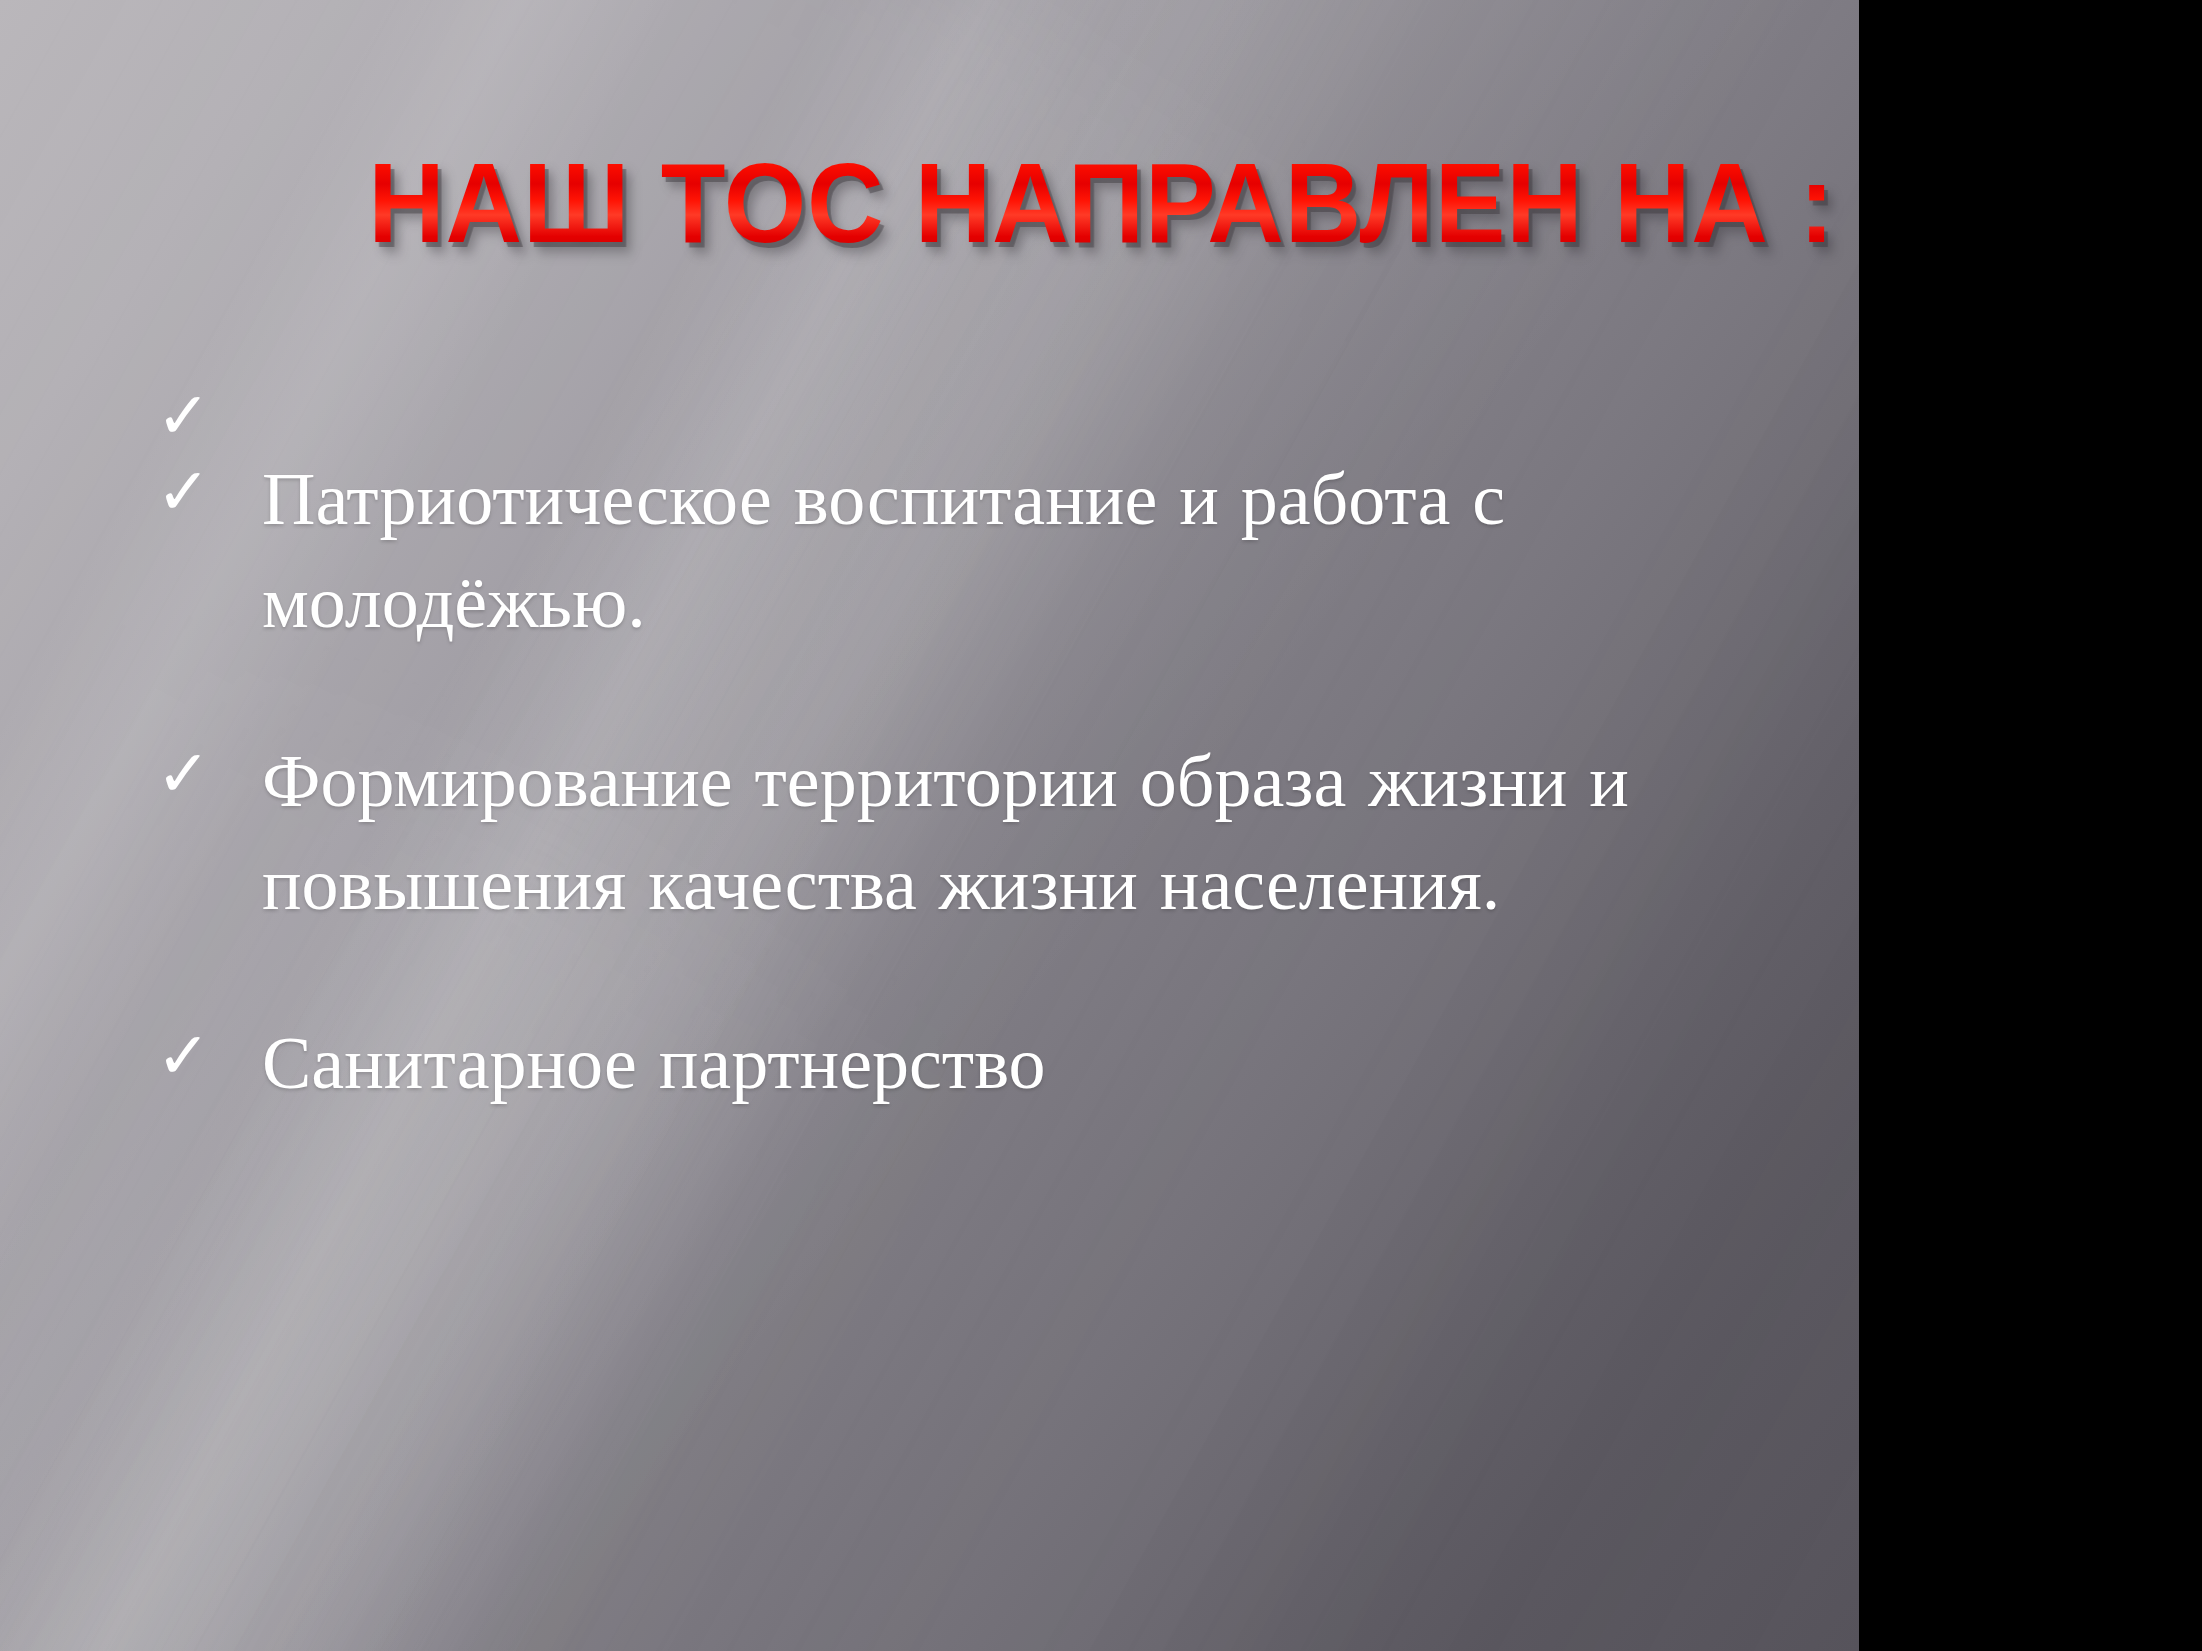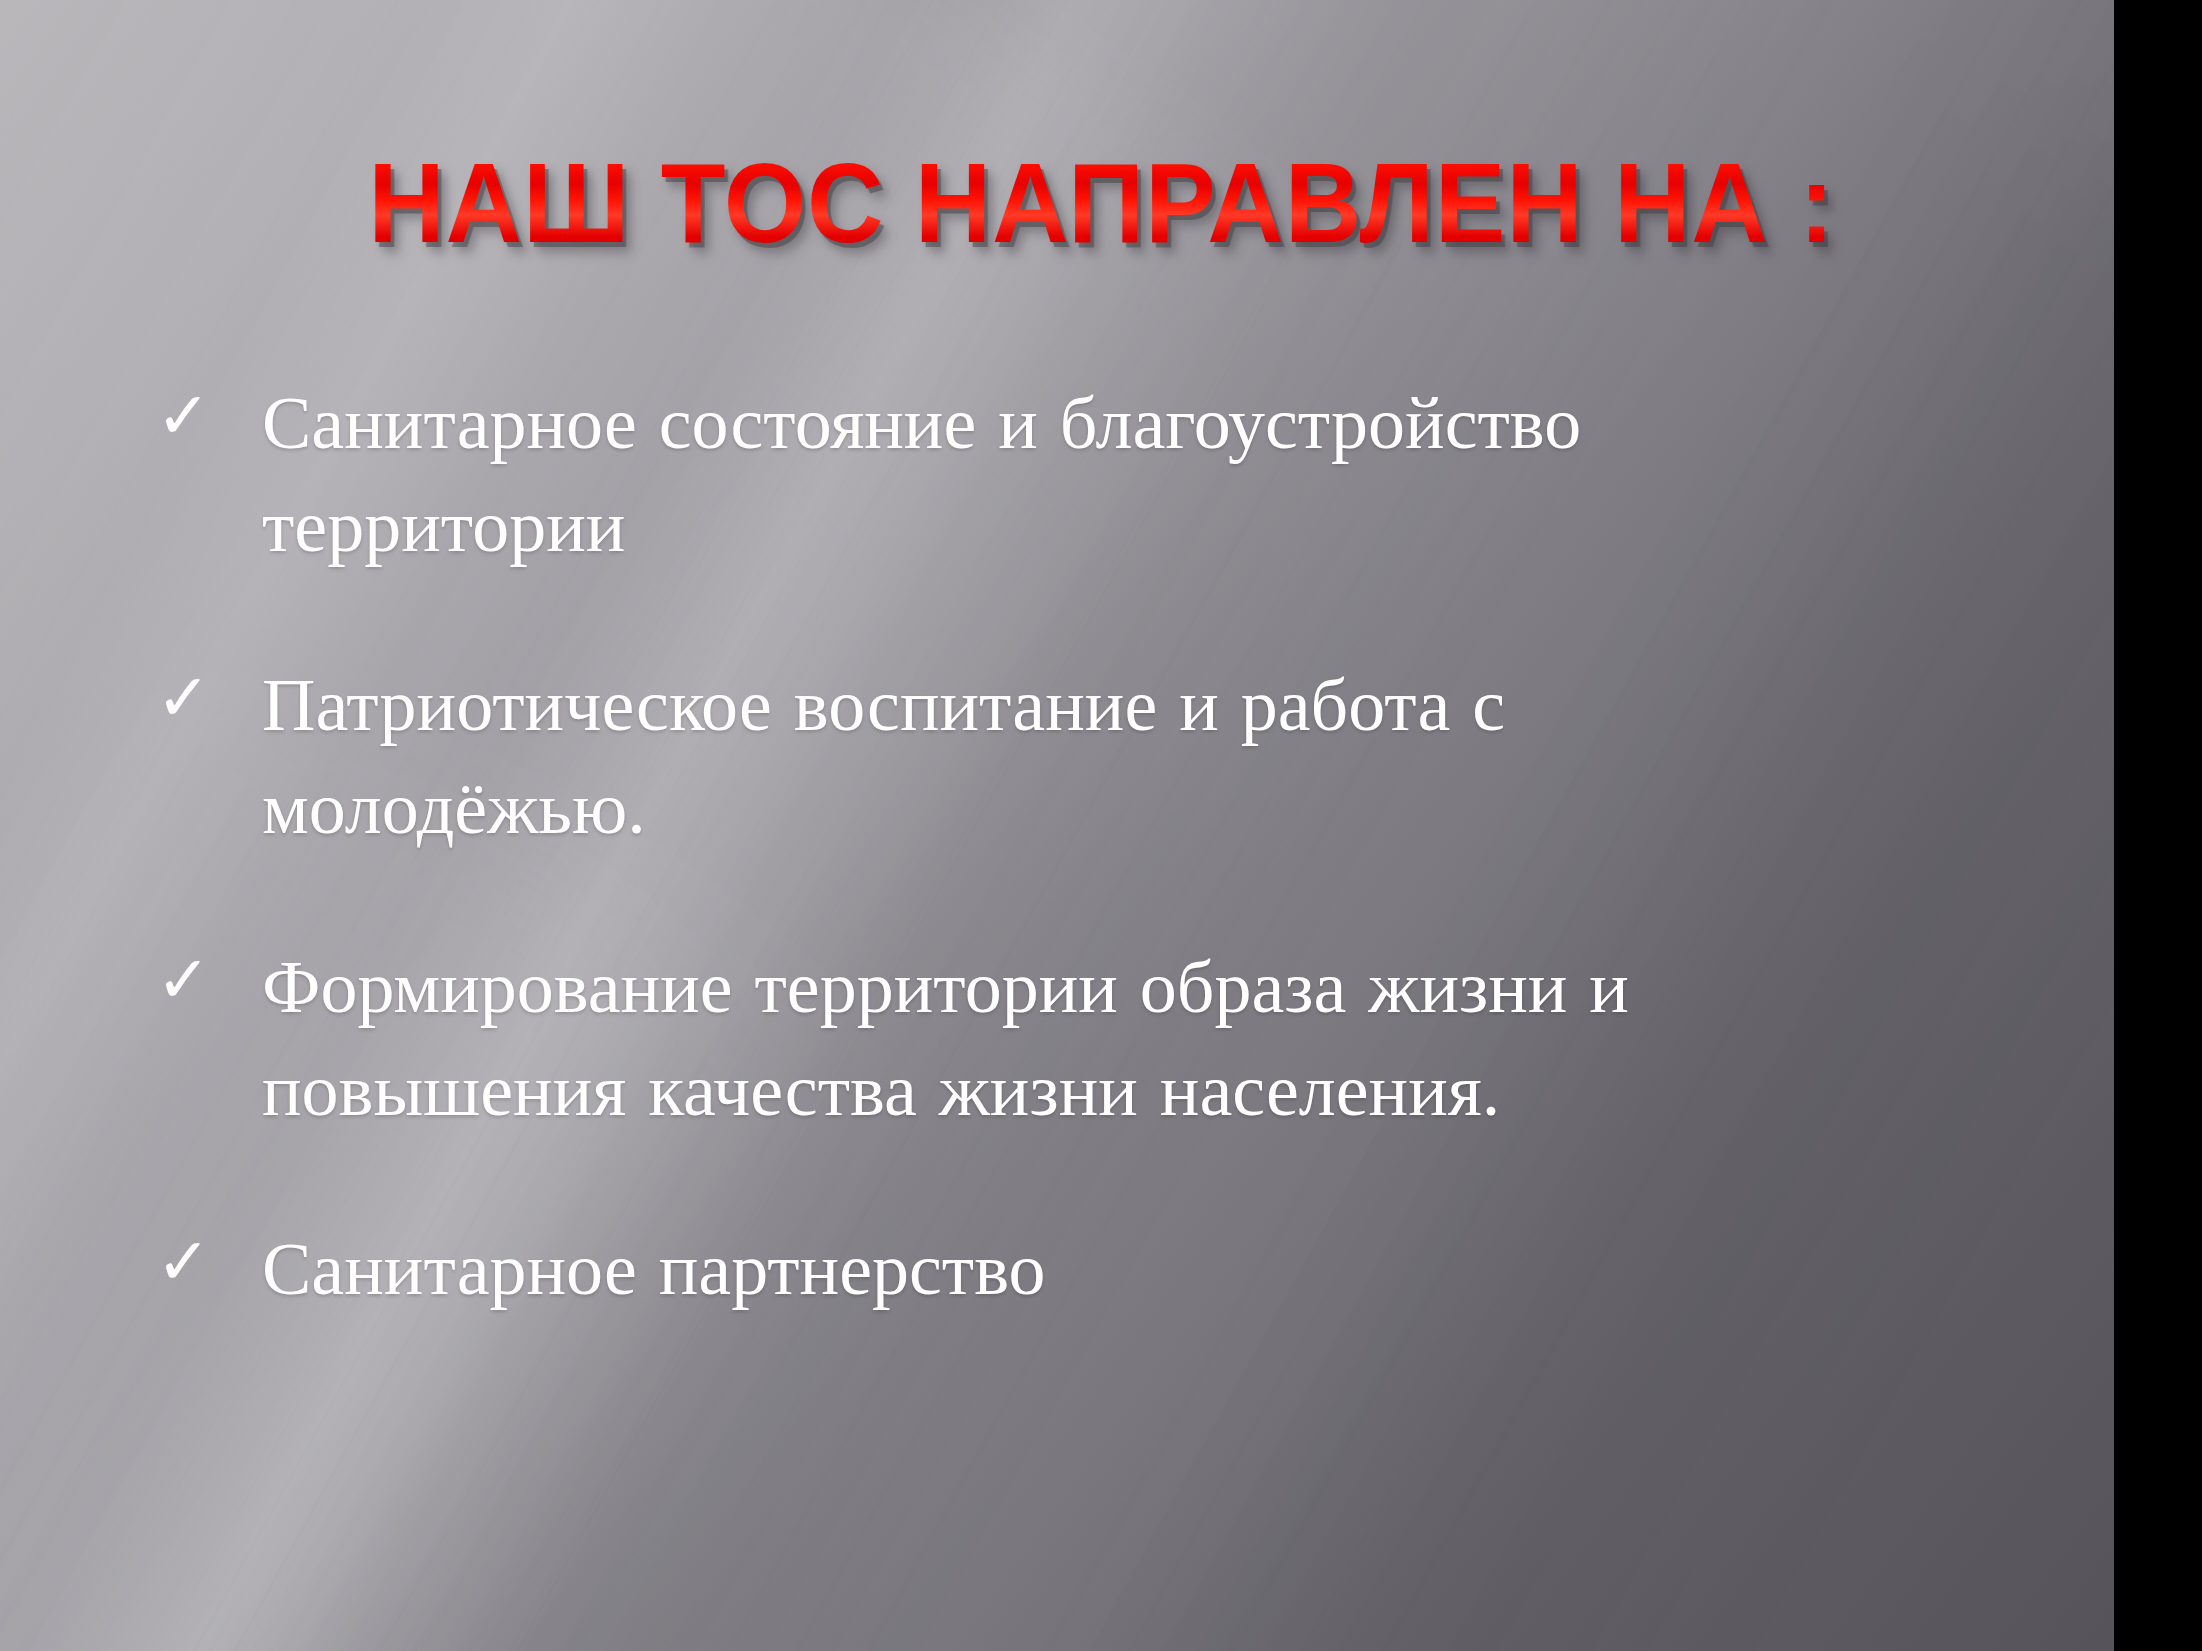--- a/index.html
+++ b/index.html
@@ -2,21 +2,21 @@
 <html style="font-size:13.8px"><head>
 <meta charset="utf-8">
 <style>
   html, body {
     margin: 0;
     padding: 0;
     background: #000;
   }
   #slide {
     position: relative;
-    width: 2114px;
+    width: 1859px;
     height: 1652px;
     overflow: hidden;
     font-family: "Liberation Serif", "DejaVu Serif", serif;
     background:
       linear-gradient(118deg,
         rgba(255,255,255,0.00) 0%,
         rgba(255,255,255,0.00) 14%,
         rgba(255,255,255,0.10) 19%,
         rgba(255,255,255,0.00) 25%,
         rgba(255,255,255,0.00) 30%,
@@ -200,21 +200,20 @@
   <div class="sweep sweep-e"></div>
 
   <div class="title-wrap">
     <h1 class="title">НАШ ТОС НАПРАВЛЕН НА :</h1>
   </div>
 
   <div class="bullets">
 
     <div class="bullet b1">
       <span class="check">✓</span>
-      <span class="bullet-text">Санитарное состояние и благоустройство территории</span>
     </div>
 
     <div class="bullet b2">
       <span class="check">✓</span>
       <span class="bullet-text">Патриотическое воспитание и работа с молодёжью.</span>
     </div>
 
     <div class="bullet b3">
       <span class="check">✓</span>
       <span class="bullet-text">Формирование территории образа жизни и повышения качества жизни населения.</span>

